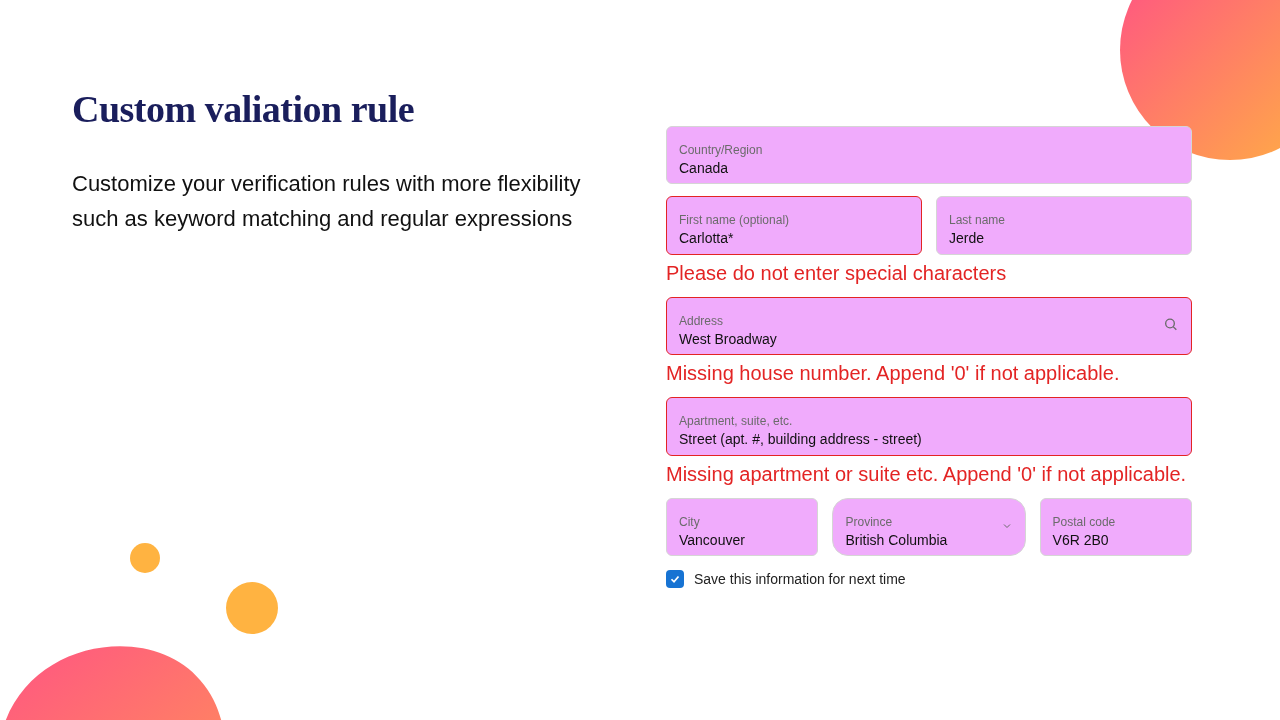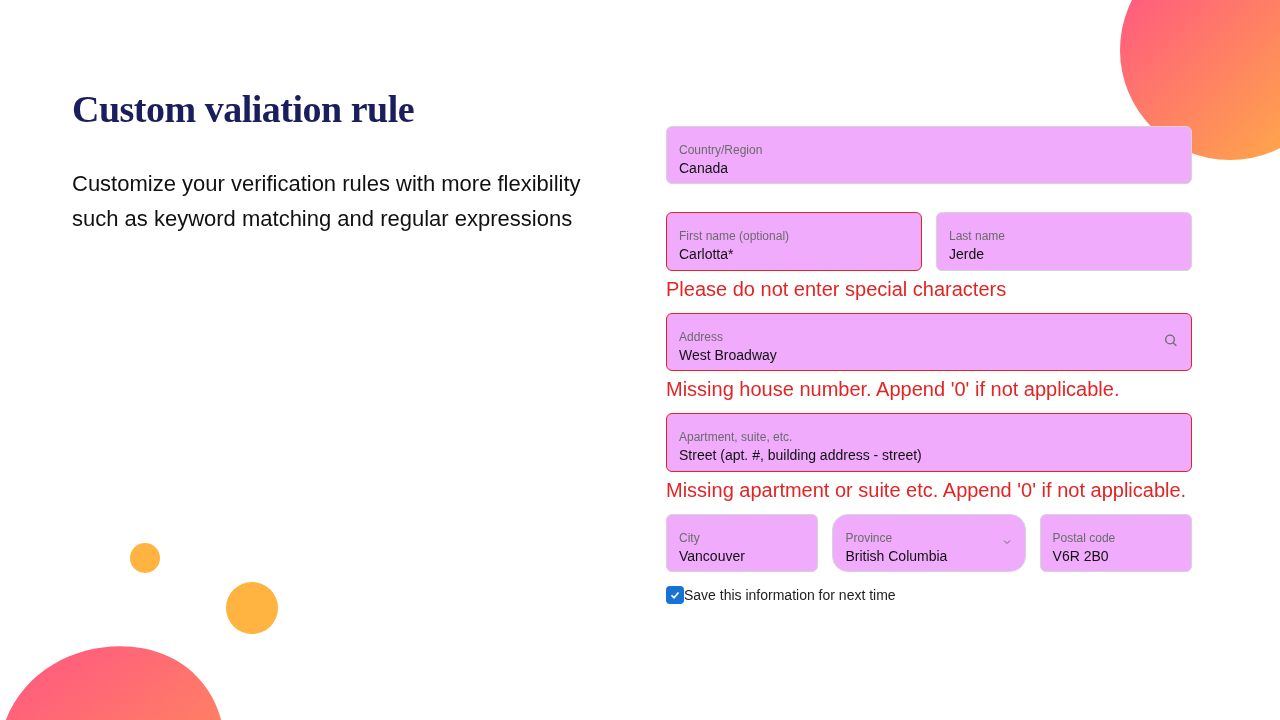--- a/index.html
+++ b/index.html
@@ -14,28 +14,28 @@
 .left h1 { font-family: Georgia, 'Times New Roman', serif; font-weight: 900; font-size: 38px; line-height: 1.05; color: #1a1e5c; letter-spacing: -0.5px; }
 .left p { margin-top: 36px; font-size: 22px; line-height: 1.6; color: #111; }
 
 .form { position: absolute; top: 126px; left: 666px; width: 526px; font-size: 14px; color: #222; }
 .field { position: relative; border: 1px solid #d5d5d5; border-radius: 6px; padding: 16px 12px 6px; background: #f0abfc; }
 .field.has-icon { padding-right: 40px; }
 .field label { display: block; font-size: 12px; color: #6b6b6b; line-height: 1.3; }
 .field .value { display: block; font-size: 14px; color: #111; line-height: 1.35; }
 .field.error { border: 1.5px solid #e32424; }
 .err-text { color: #e32424; font-size: 20px; margin-top: 7px; margin-bottom: 0; }
-.row { display: flex; gap: 14px; margin-top: 28px; }
+.row { display: flex; gap: 14px; margin-top: 12px; }
 .row .field { flex: 1; }
 .row-3 { display: flex; gap: 14px; margin-top: 12px; }
 .row-3 .field { flex: 1; }
 .row-3 .province { flex: 1.1; border-radius: 16px; }
 .mt { margin-top: 12px; }
 .icon-right { position: absolute; right: 12px; top: 50%; transform: translateY(-50%); color: #6b6b6b; }
-.checkbox-row { display: flex; align-items: center; margin-top: 14px; }
+.checkbox-row { display: flex; align-items: center; margin-top: 14px; gap: 10px; }
 .cb { width: 18px; height: 18px; border-radius: 4px; background: #1773d3; display: inline-flex; align-items: center; justify-content: center; }
 .cb svg { width: 12px; height: 12px; }
 </style>
 </head>
 <body>
 
 <div class="blob-tr"></div>
 <div class="blob-bl">
   <svg viewBox="0 0 460 380">
     <defs>

